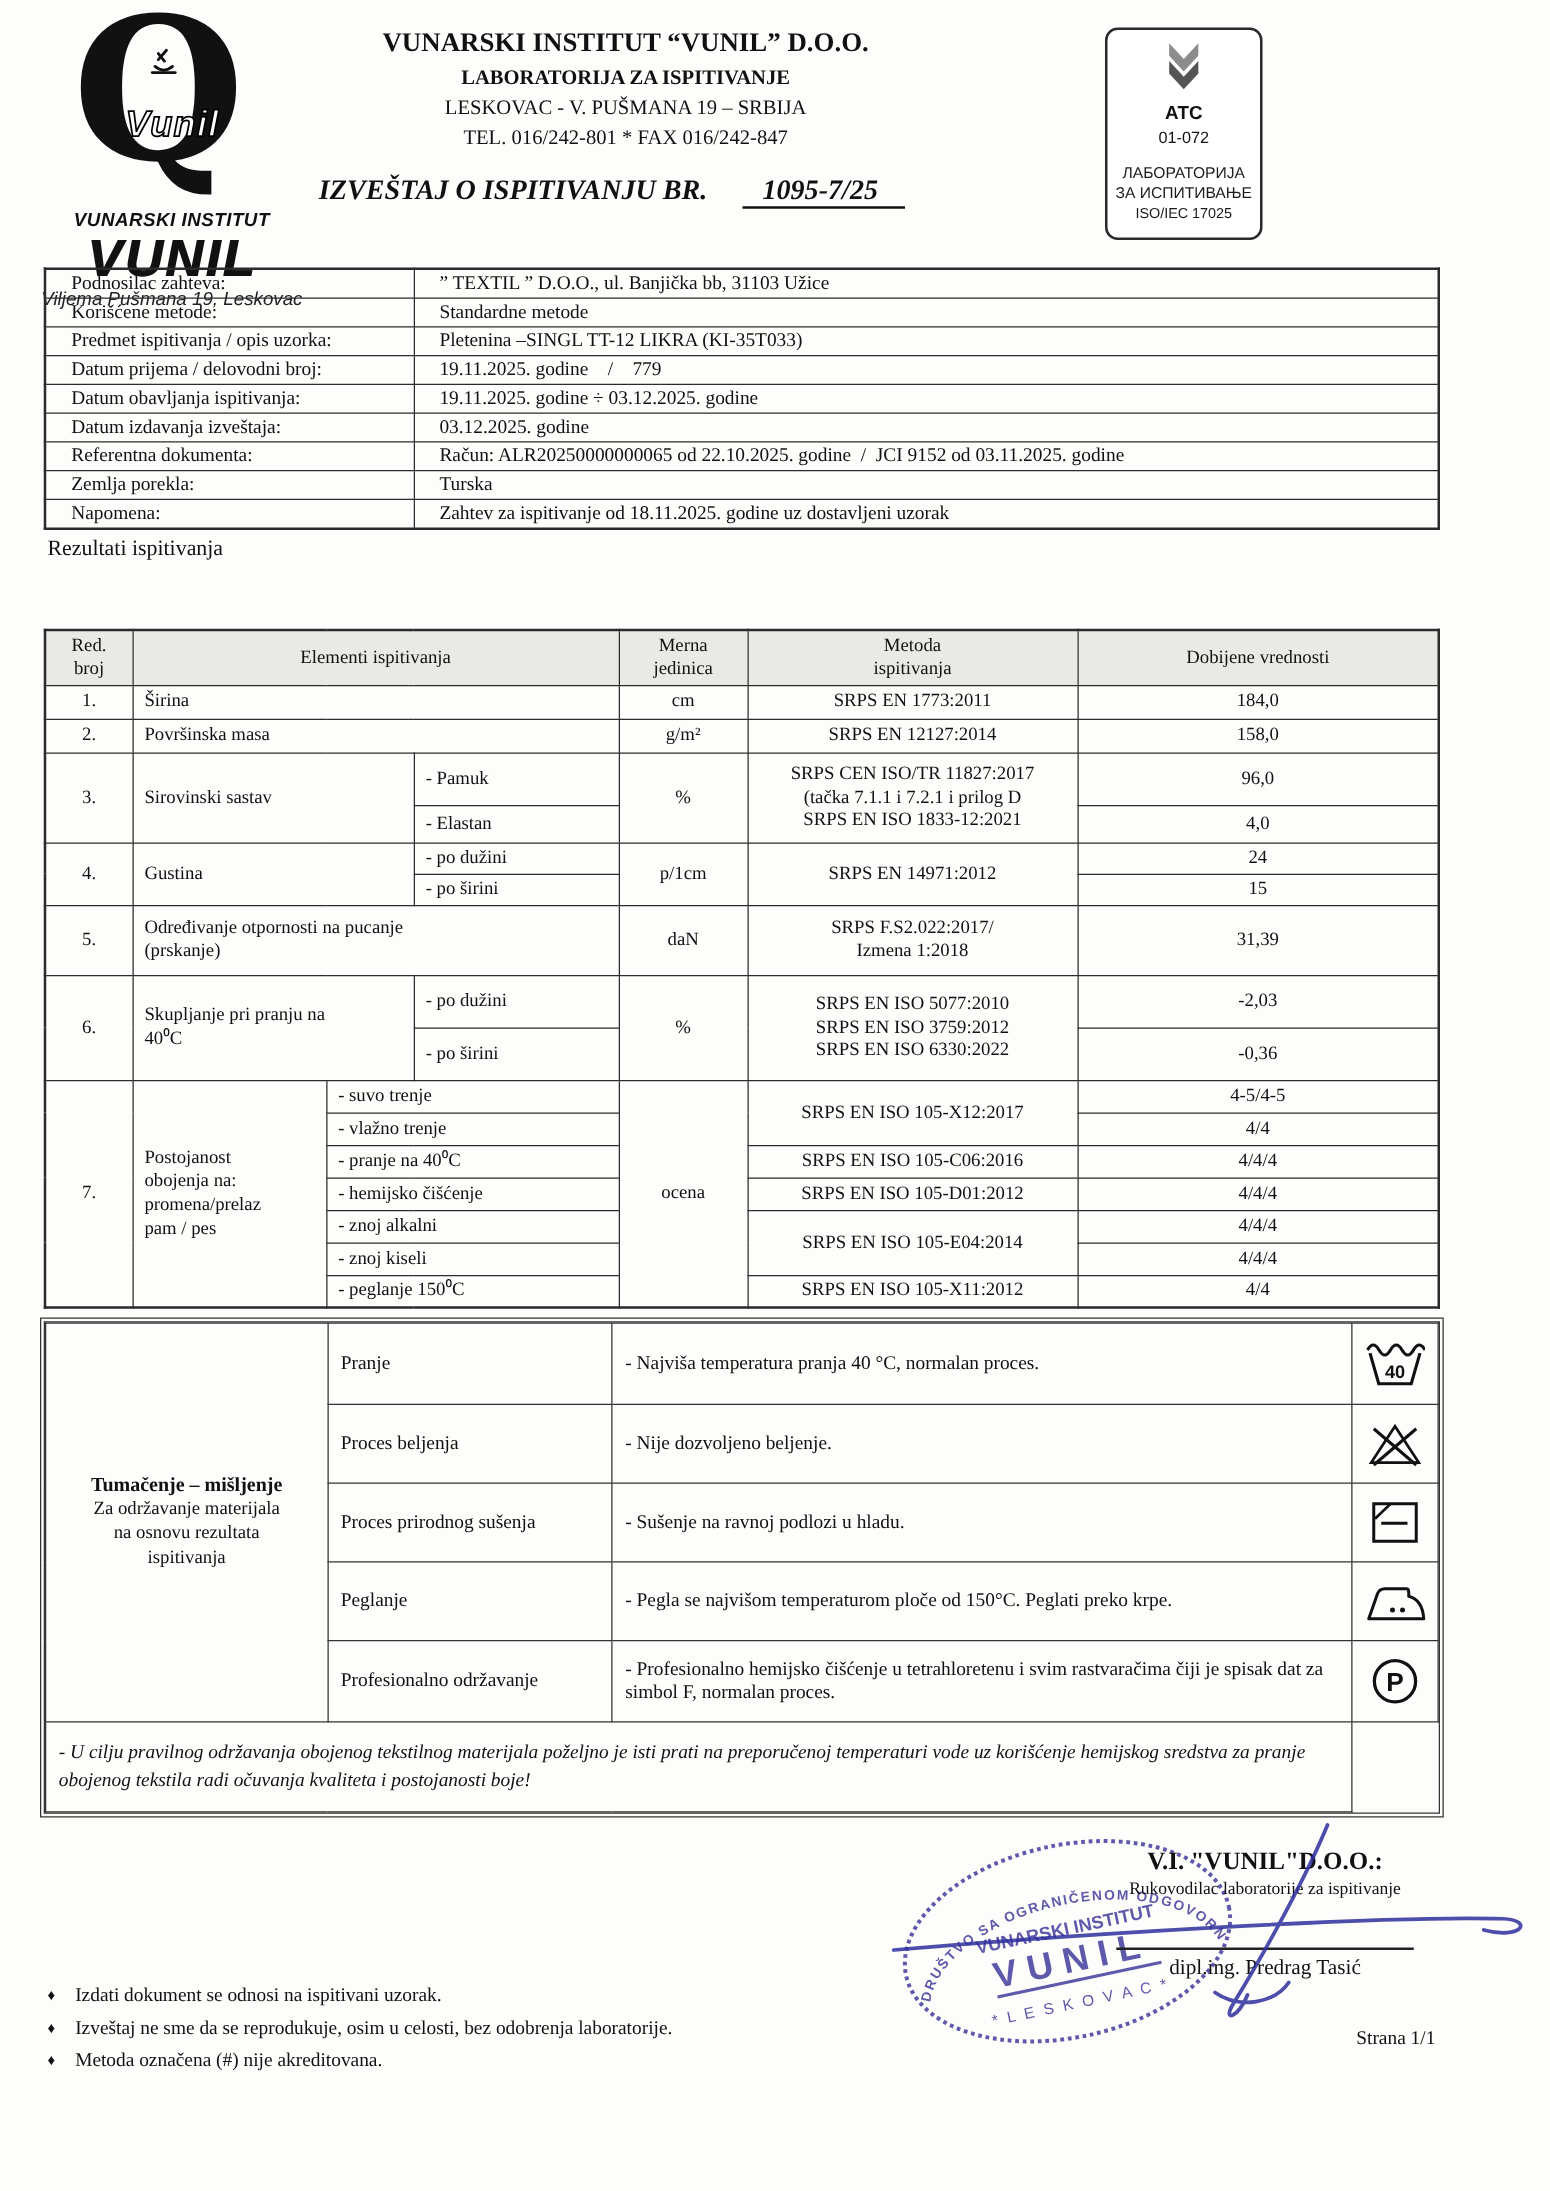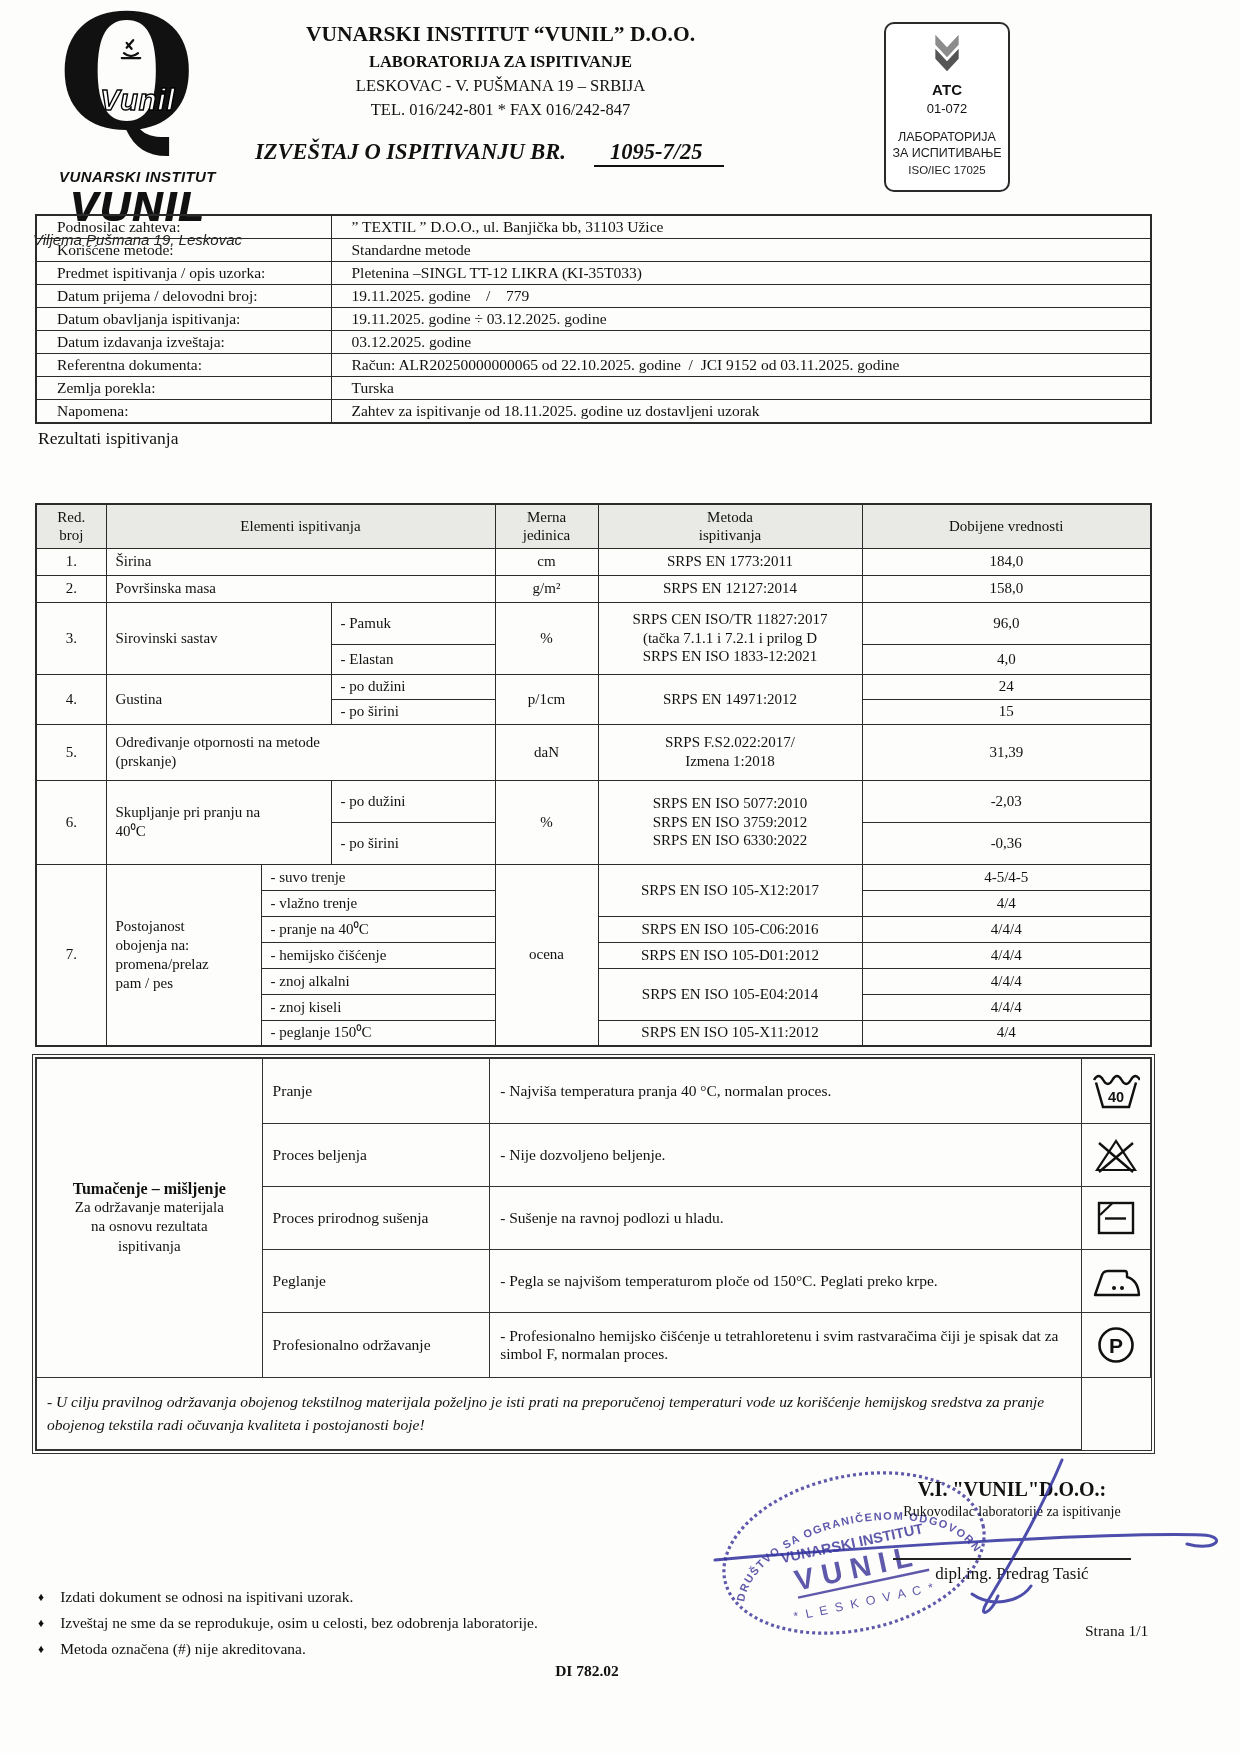--- a/index.html
+++ b/index.html
@@ -244,21 +244,21 @@
       <td rowspan="2">SRPS EN 14971:2012</td>
       <td>24</td>
     </tr>
     <tr style="height:25px">
       <td class="el">- po širini</td>
       <td>15</td>
     </tr>
     <tr style="height:56px">
       <td>5.</td>
       <td class="el" colspan="3">
-        <div>Određivanje otpornosti na metode</div>
+        <div>Određivanje otpornosti na pucanje</div>
             <div>(prskanje)</div>
       </td>
       <td>daN</td>
       <td>
         <div>SRPS F.S2.022:2017/</div>
             <div>Izmena 1:2018</div>
       </td>
       <td>31,39</td>
     </tr>
     <tr style="height:42px">
@@ -424,16 +424,15 @@
       <path d="M25 132 C160 120 420 104 512 107 C538 108 527 124 497 116"></path>
       <path d="M282 166 C302 180 330 174 341 158"></path>
     </g>
   </svg>
 
   <div class="bullets">
     <div class="bullet-row"><span class="diamond">♦</span><span>Izdati dokument se odnosi na ispitivani uzorak.</span></div>
     <div class="bullet-row"><span class="diamond">♦</span><span>Izveštaj ne sme da se reprodukuje, osim u celosti, bez odobrenja laboratorije.</span></div>
     <div class="bullet-row"><span class="diamond">♦</span><span>Metoda označena (#) nije akreditovana.</span></div>
   </div>
-  <div class="doc-code">DI 782.02</div>
   <div class="page-no">Strana 1/1</div>
 
 </div>
 
 </body></html>

